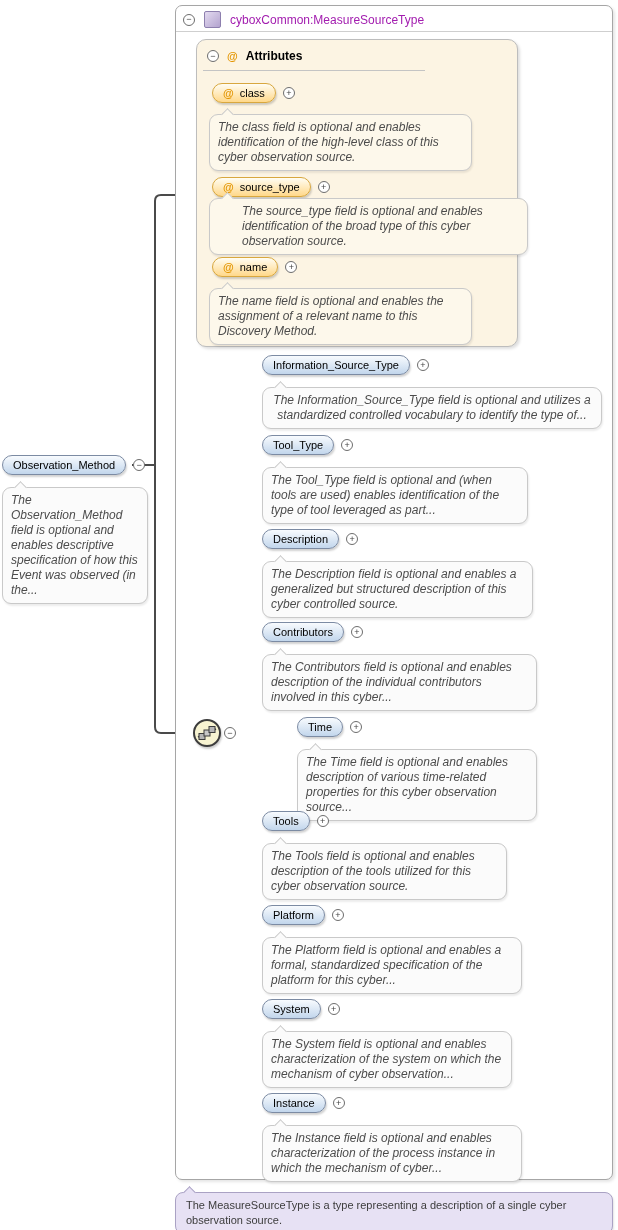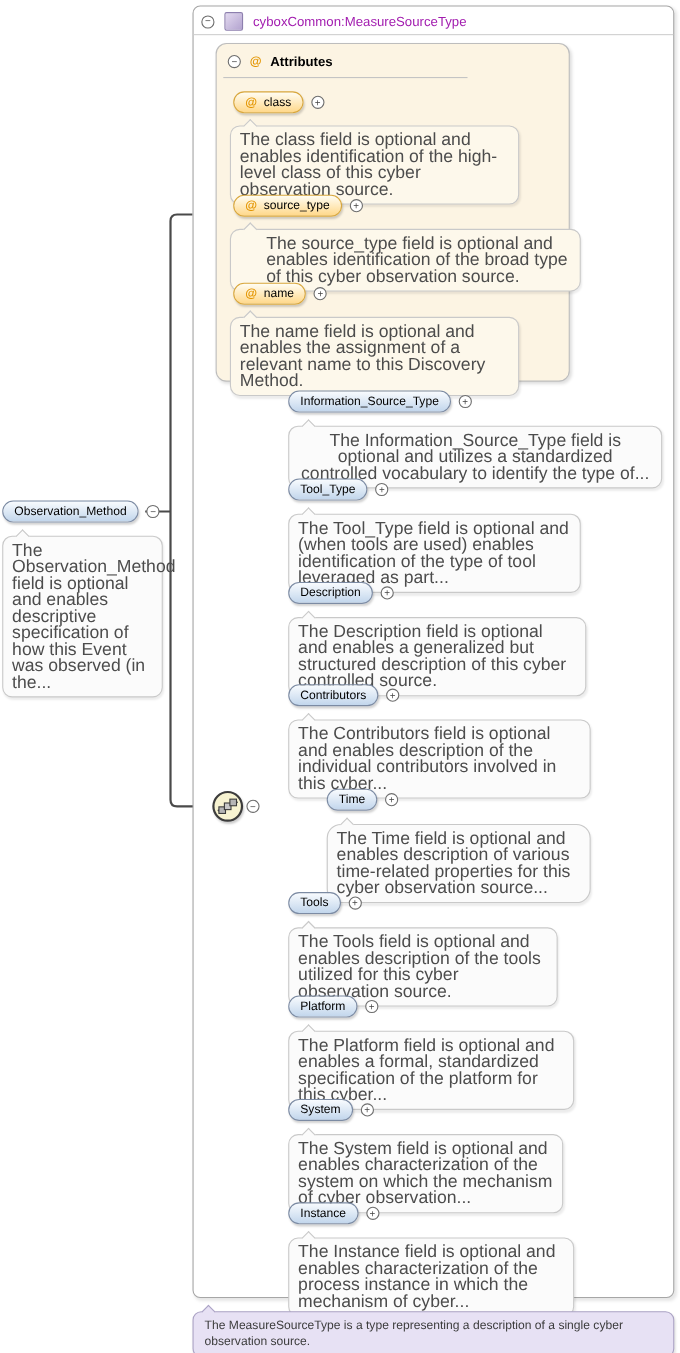--- a/index.html
+++ b/index.html
@@ -44,23 +44,24 @@
   .circ {
     display:inline-flex; width:12px; height:12px; box-sizing:border-box;
     border:1px solid #6d6d6d; border-radius:50%; background:#fff;
     color:#444; font-size:9px; line-height:1; align-items:center; justify-content:center;
     flex:none;
   }
   .circ-abs { position:absolute; }
 
   
   .bubble {
-    position:absolute; font-size:16px; line-height:15px; color:#4c4c4c;
+    position:absolute; font-size:12px; line-height:15px; color:#4c4c4c;
     border:1px solid #c9c9c9; border-radius:9px; padding:5px 8px;
     box-shadow:1px 2px 2px rgba(0,0,0,0.08);
+    font-style:italic;
   }
   .bubble::before {
     content:""; position:absolute; top:-5px; left:13px; width:8px; height:8px;
     background:inherit; border-left:1px solid #c9c9c9; border-top:1px solid #c9c9c9;
     transform:rotate(45deg);
   }
   .bubble-cream { background:#fdf8eb; }
   .bubble-white { background:#fbfbfb; }
 
   
@@ -137,21 +138,21 @@
       </div>
 
       <div class="attr-group" style="left:15px; top:137px;">
         <div class="chip-row">
           <span class="chip chip-attr">
             <span class="at-glyph">@</span>
             <span>source_type</span>
           </span>
           <span class="circ">+</span>
         </div>
-        <div class="bubble bubble-cream" style="top:31px; left:-3px; width:277px;padding-left:32px;">The source_type field is optional and enables identification of the broad type of this cyber observation source.</div>
+        <div class="bubble bubble-cream" style="top:21px; left:-3px; width:277px;padding-left:32px;">The source_type field is optional and enables identification of the broad type of this cyber observation source.</div>
       </div>
 
       <div class="attr-group" style="left:15px; top:217px;">
         <div class="chip-row">
           <span class="chip chip-attr">
             <span class="at-glyph">@</span>
             <span>name</span>
           </span>
           <span class="circ">+</span>
         </div>
@@ -220,21 +221,21 @@
     <div class="bubble bubble-white" style="width:257px;">The Contributors field is optional and enables description of the individual contributors involved in this cyber...</div>
   </div>
 
   <div class="el-group" style="top:717px;margin-left:35px;">
     <div class="chip-row">
       <span class="chip chip-el">
         <span>Time</span>
       </span>
       <span class="circ">+</span>
     </div>
-    <div class="bubble bubble-white" style="width:222px;border-radius:13px;">The Time field is optional and enables description of various time-related properties for this cyber observation source...</div>
+    <div class="bubble bubble-white" style="width:222px;">The Time field is optional and enables description of various time-related properties for this cyber observation source...</div>
   </div>
 
   <div class="el-group" style="top:811px;">
     <div class="chip-row">
       <span class="chip chip-el">
         <span>Tools</span>
       </span>
       <span class="circ">+</span>
     </div>
     <div class="bubble bubble-white" style="width:227px;">The Tools field is optional and enables description of the tools utilized for this cyber observation source.</div>

